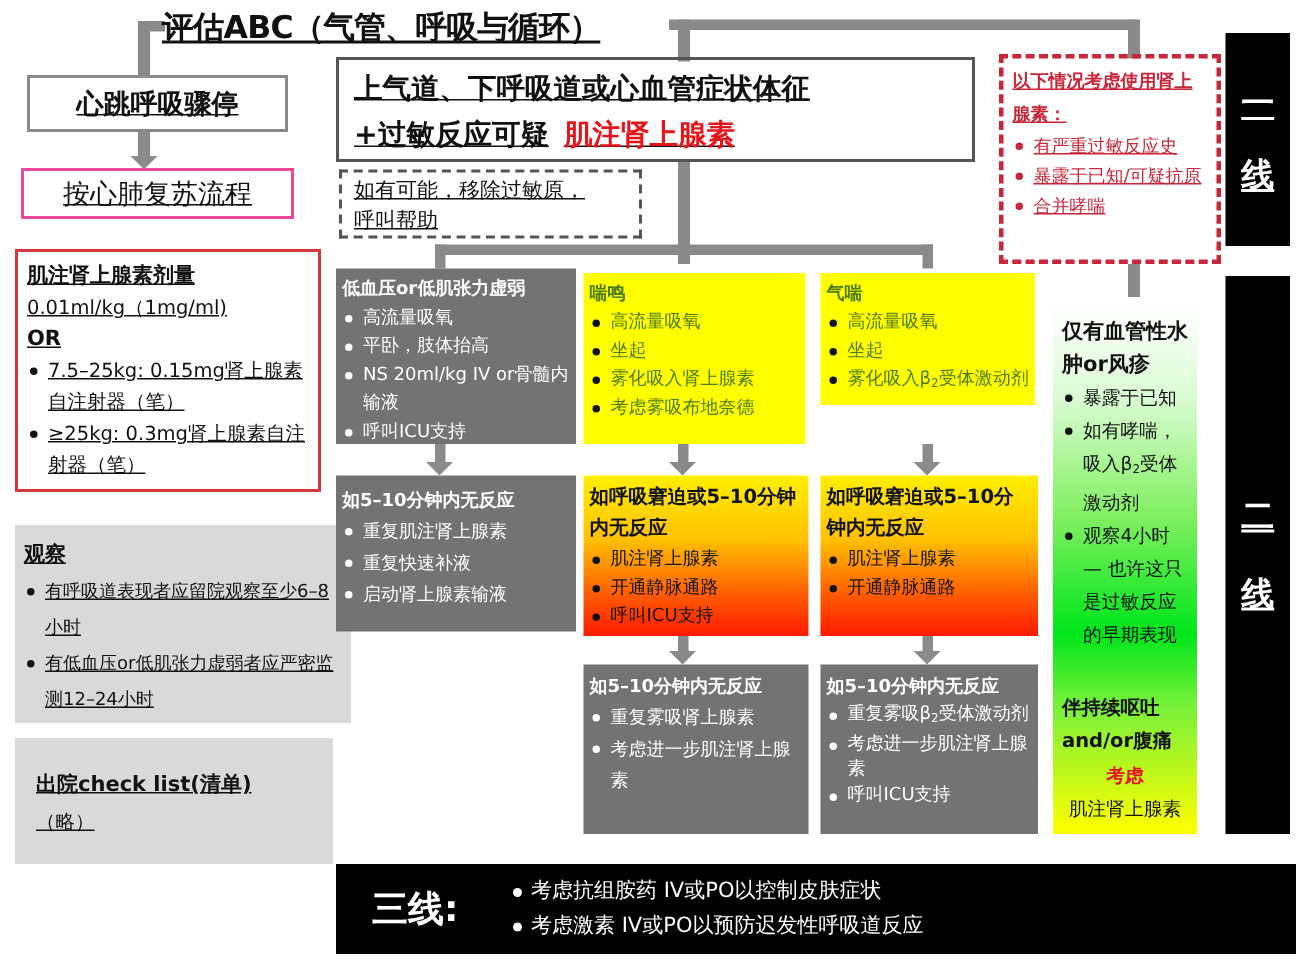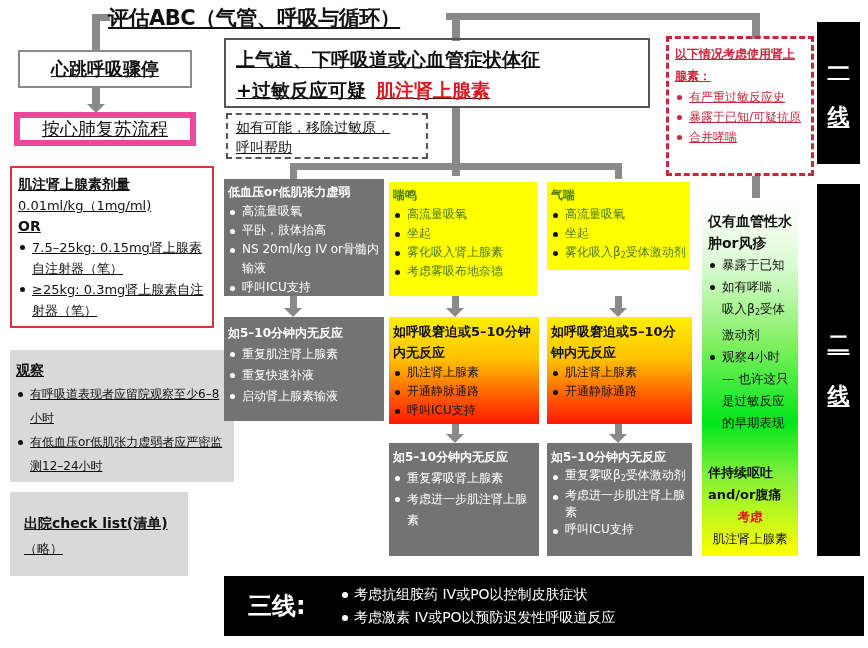--- a/index.html
+++ b/index.html
@@ -4,42 +4,42 @@
 <style>
   * { margin:0; padding:0; box-sizing:border-box; }
   html, body { width:868px; height:648px; background:#ffffff; overflow:hidden; }
   body { position:relative; font-family:"DejaVu Sans","Liberation Sans",sans-serif; color:#111; }
   .abs { position:absolute;text-decoration:underline; }
   .line { position:absolute; background:#8a8a8a; }
   .arrow-down { position:absolute; width:0; height:0; border-left:9px solid transparent; border-right:9px solid transparent; border-top:9px solid #8a8a8a; }
   .title { left:108px; top:4px; font-size:21px; font-weight:bold; white-space:nowrap; letter-spacing:-0.5px; }
   .box-plain { background:#fff; border:2px solid #8a8a8a; }
   .arrest { left:18px; top:50px; width:174px; height:38px; font-size:18px; font-weight:bold; display:flex; align-items:center; justify-content:center; }
-  .cpr { left:14px; top:112px; width:182px; height:34px; font-size:18px; display:flex; align-items:center; justify-content:center; border:6px solid #ec4899; }
+  .cpr { left:14px; top:112px; width:182px; height:34px; font-size:18px; display:flex; align-items:center; justify-content:center; border:2px solid #ec4899; }
   .main { left:224px; top:38px; width:426px; height:70px; border:2px solid #555; padding:4px 10px; font-size:19px; font-weight:bold; line-height:31px; }
   .main .red { color:#e3141b; margin-left:10px; }
   .remove { left:226px; top:113px; width:202px; height:46px; border:2px dashed #555; font-size:14px; line-height:20px; padding:2px 8px; }
   .consider { left:666px; top:36px; width:148px; height:140px; border:3px dashed #c8273a; color:#c8273a; font-size:12px; padding:4px 6px; line-height:22px; }
   .consider .hdr { font-weight:bold; }
   .consider ul li { list-style:none; position:relative; padding-left:14px; line-height:20px; }
   .consider ul li::before { content:""; position:absolute; left:2px; top:8px; width:5px; height:5px; border-radius:50%; background:#c8273a; }
   .tier { background:#000; color:#fff; font-weight:bold; display:flex; flex-direction:column; align-items:center; justify-content:center; font-size:22px; }
   .tier1 { left:817px; top:22px; width:43px; height:142px; gap:18px; }
   .tier2 { left:817px; top:184px; width:43px; height:372px; gap:22px; }
   .dose { left:10px; top:166px; width:204px; height:162px; border:2px solid #d0383c; padding:6px 6px; font-size:13px; line-height:21px; }
   .dose .hdr { font-weight:bold; font-size:14px; }
   .dose .or { font-weight:bold; font-size:14px; }
   ul.b { list-style:none; }
   ul.b li { position:relative; padding-left:14px; }
   ul.b li::before { content:""; position:absolute; left:2px; top:8px; width:5px; height:5px; border-radius:50%; background:currentColor; }
   .dose ul.b li::before { background:#111; }
   .obs { left:10px; top:350px; width:224px; height:132px; background:#d9d9d9; padding:8px 6px; font-size:12px; line-height:24px; }
   .obs .hdr { font-weight:bold; font-size:14px; }
   .obs ul.b li::before { background:#111; top:10px; }
-  .checklist { left:10px; top:492px; width:178px; height:84px; background:#d9d9d9; padding:18px 14px; font-size:13px; line-height:26px; }
+  .checklist { left:10px; top:492px; width:212px; height:84px; background:#d9d9d9; padding:18px 14px; font-size:13px; line-height:26px; }
   .checklist .hdr { font-weight:bold; font-size:14px; }
   .col { position:absolute; font-size:12px; line-height:19px; padding:4px 4px; }
   .col .hdr { font-weight:bold; font-size:12px; }
   .red-box { background:#737373; color:#fff; }
   .red-box ul.b li::before { background:#fff; }
   .yel-box { background:#ffff00; color:#4d7c0f; }
   .yel-box ul.b li::before { background:#111; }
   .grad-box { background:linear-gradient(to bottom,#ffef00 0%,#ffc000 40%,#ff5a00 75%,#ff1a00 100%); color:#111; }
   .grad-box ul.b li::before { background:#111; }
   .grad-box .hdr { font-size:13px; line-height:21px; }

